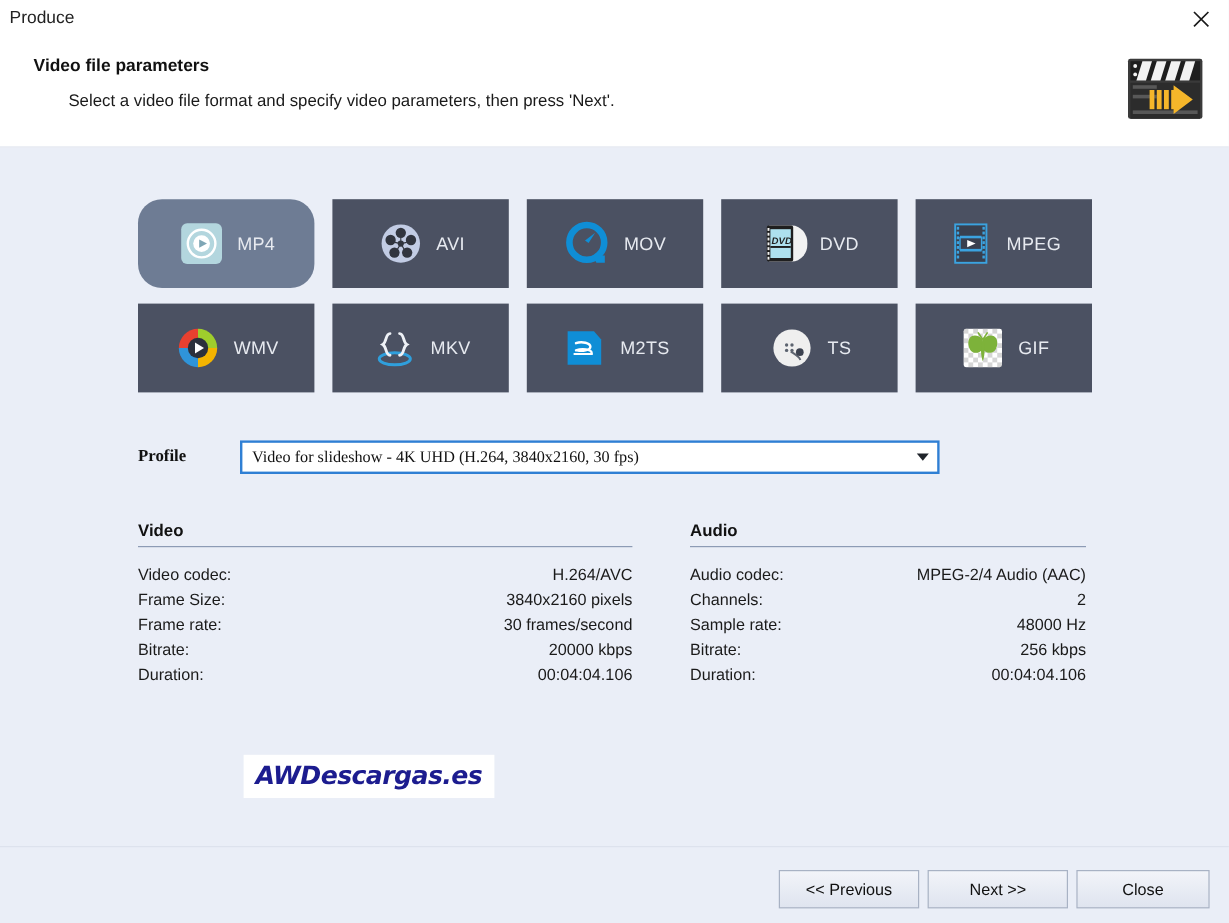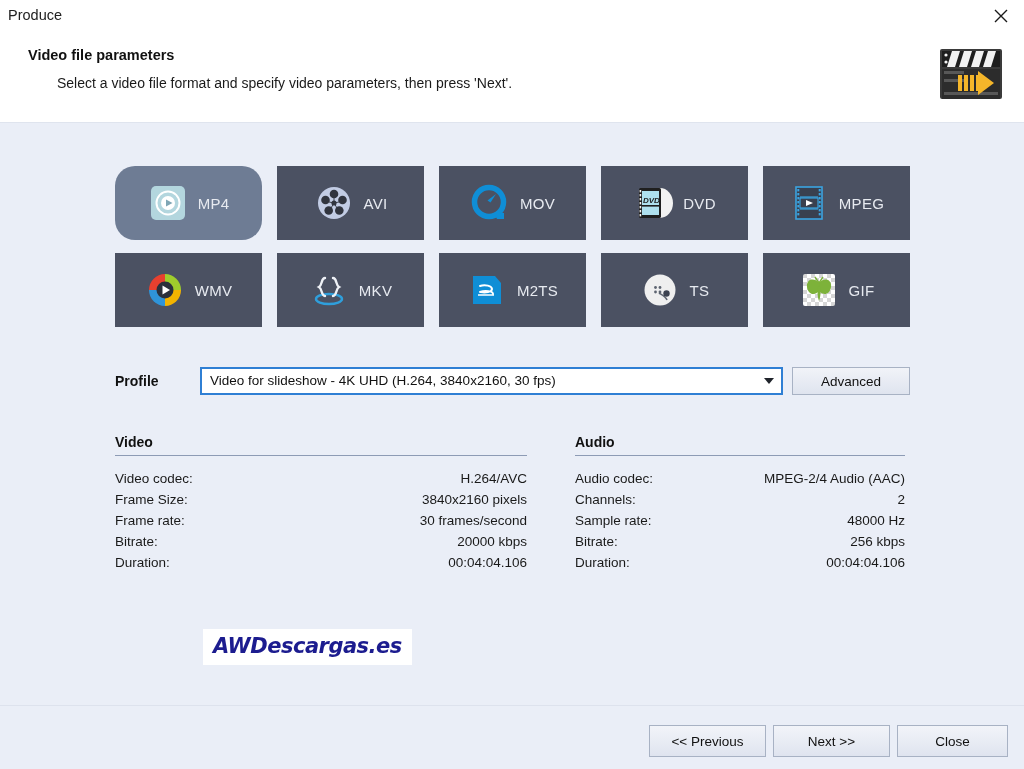--- a/index.html
+++ b/index.html
@@ -86,21 +86,21 @@
   .format-icon {
     width: 40px; height: 40px;
     display: flex; align-items: center; justify-content: center;
     flex: 0 0 auto;
   }
   .format-icon svg { display:block; }
 
   
   #profile-row {
     position: absolute; left: 115px; top: 243px;
-    width: 795px; height: 30px;
+    width: 795px; height: 30px; font-family: Liberation Serif, serif;
   }
   #profile-label {
     position: absolute; left: 0; top: 6px;
     font-size: 14px; font-weight: bold; color: #111;
   }
   #profile-select {
     position: absolute; left: 85px; top: 0;
     width: 583px; height: 28px;
     background: #ffffff;
     border: 2px solid #2f7fd4;
@@ -397,21 +397,20 @@
       <span class="format-label">GIF</span>
     </div>
   </div>
 
   <div id="profile-row">
     <div id="profile-label">Profile</div>
     <div id="profile-select">
       <div id="profile-value">Video for slideshow - 4K UHD (H.264, 3840x2160, 30 fps)</div>
       <div id="profile-arrow"></div>
     </div>
-    <div id="advanced-button">Advanced</div>
   </div>
 
   <div class="info-panel" id="video-panel">
     <div class="panel-heading">Video</div>
     <div class="panel-rows">
       <div class="panel-row">
         <span class="row-label">Video codec:</span>
         <span class="row-value">H.264/AVC</span>
       </div>
       <div class="panel-row">

